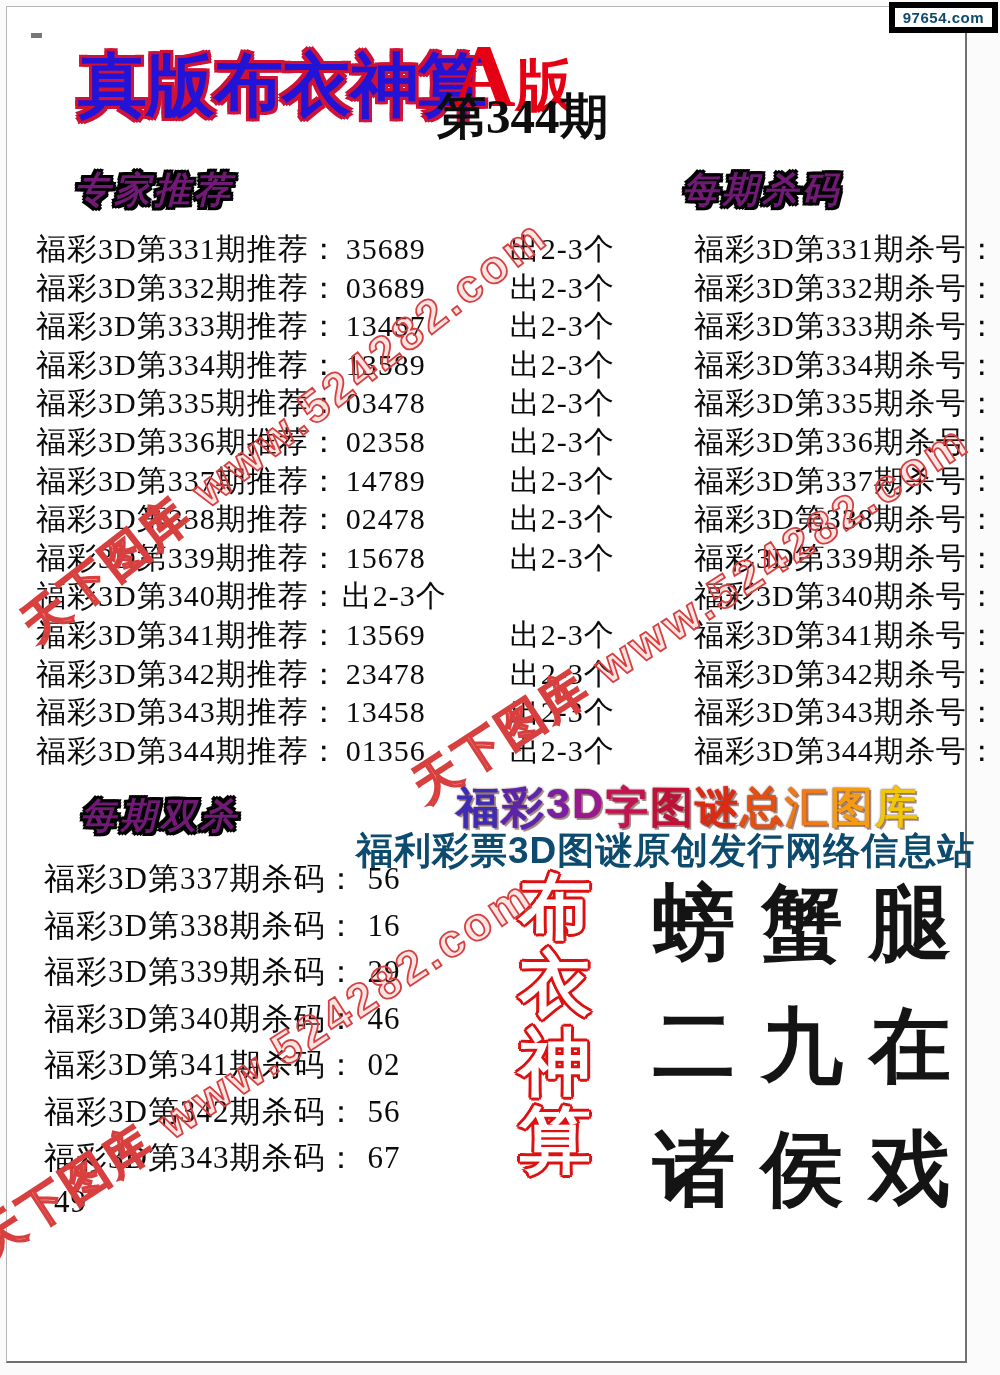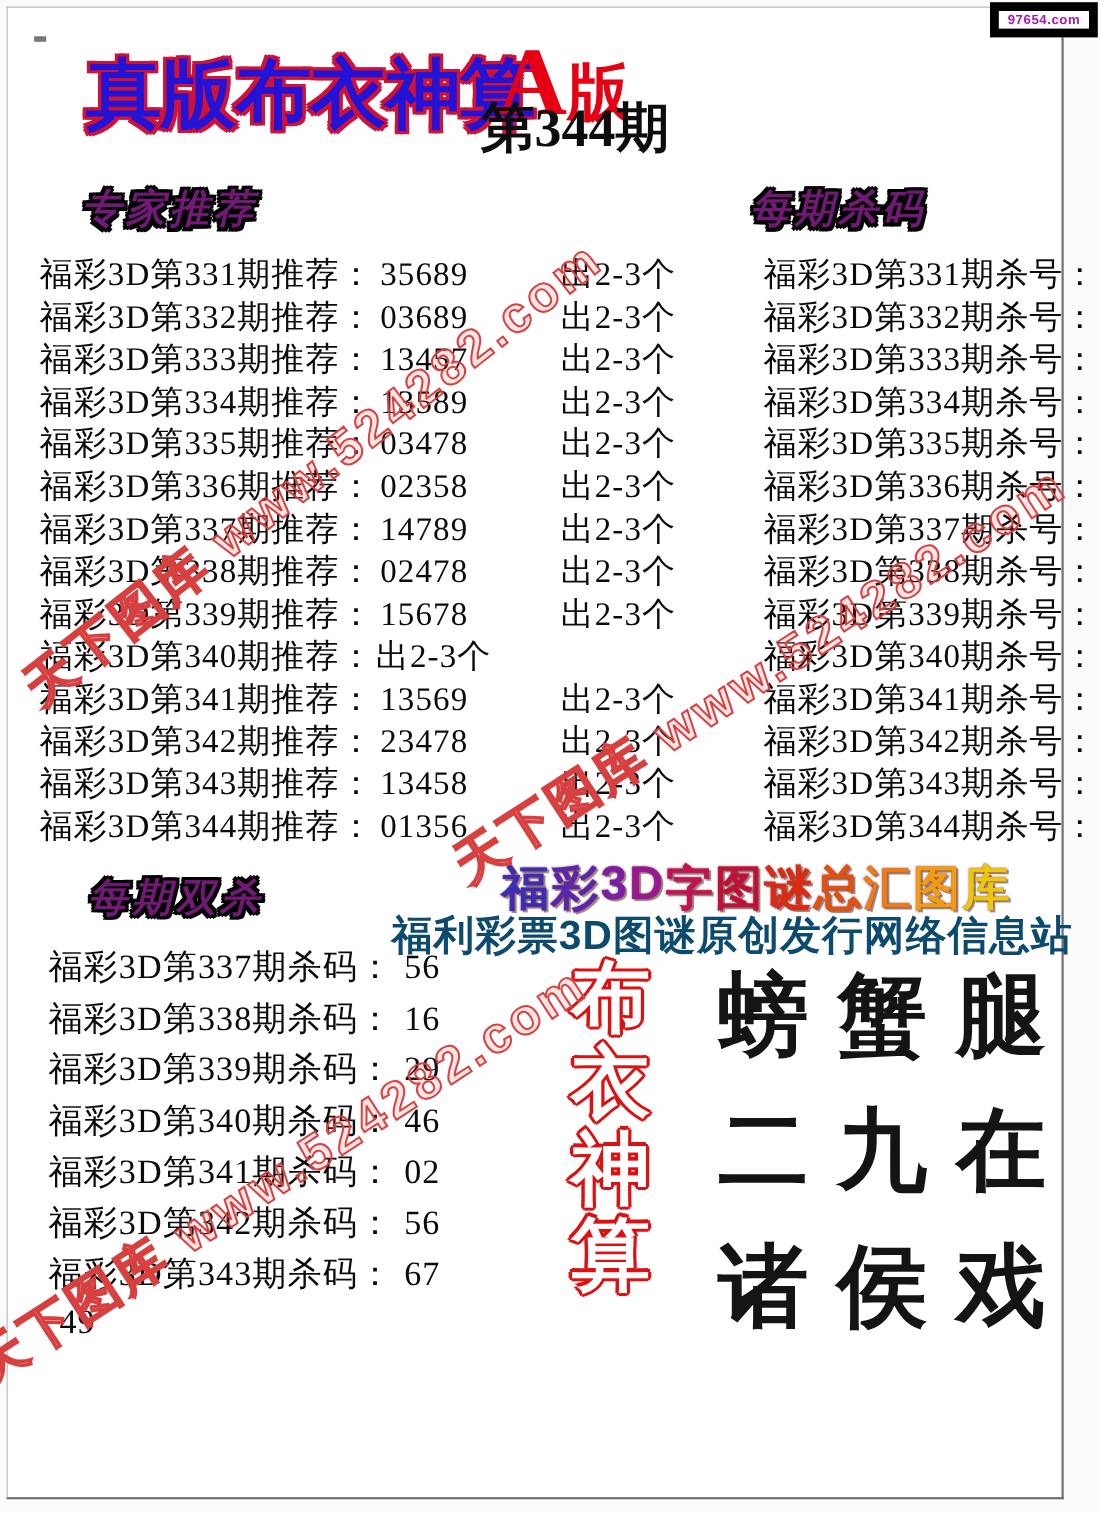--- a/index.html
+++ b/index.html
@@ -11,21 +11,21 @@
   .abs{position:absolute;}
   
   .sheet{
     left:6px;top:6px;width:958px;height:1354px;background:#ffffff;
     border:1px solid #b5b5b5;border-right:2px solid #6f6f6f;border-bottom:2px solid #6f6f6f;
   }
   .corner-mark{left:31px;top:33px;width:11px;height:5px;background:#4a4a4a;opacity:.75;}
   
   .badge{
     right:2px;top:2px;padding:1px 8px;background:#fff;
-    border:8px solid #000000;color:#a21caf;font-size:12px;font-weight:bold;
+    border:6px solid #000000;color:#0c4a6e;font-size:15px;font-weight:bold;
     letter-spacing:.5px;
   }
   
   .main-title{
     left:33px;top:40px;font-size:69px;font-weight:bold;letter-spacing:-1px;
     font-family:"Liberation Serif","DejaVu Serif",serif;white-space:nowrap;
     color:#2213d6;
     text-shadow:3px 0 0 #cf1236,-3px 0 0 #cf1236,0 3px 0 #cf1236,0 -3px 0 #cf1236,
                 2px 2px 0 #cf1236,-2px 2px 0 #cf1236,2px -2px 0 #cf1236,-2px -2px 0 #cf1236,
                 3px 3px 0 #cf1236,-3px -3px 0 #cf1236,3px -3px 0 #cf1236,-3px 3px 0 #cf1236;

